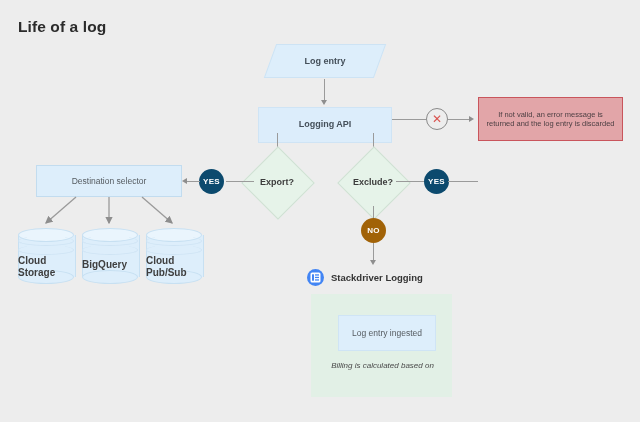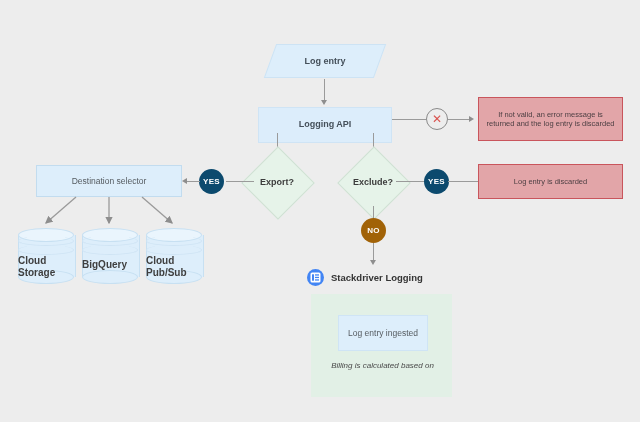--- a/index.html
+++ b/index.html
@@ -223,20 +223,21 @@
     display: flex;
     align-items: center;
     justify-content: center;
   }
 </style>
 </head>
 <body>
 
 <div id="canvas">
 
+  <div class="abs" id="title">Life of a log</div>
 
   <div class="abs parallelogram" style="left:270px; top:44px; width:110px; height:34px; display:flex; align-items:center;">
     <div class="parallelogram-label">Log entry</div>
   </div>
 
   <div class="abs line-v" style="left:324px; top:79px; height:22px;"></div>
   <div class="abs arrow-down" style="left:321px; top:100px;"></div>
 
   <div class="abs box-blue-strong node-text" style="left:258px; top:107px; width:134px; height:36px;">
     <span>Logging API</span>
@@ -277,23 +278,20 @@
   </div>
   <div class="abs line-h" style="left:187px; top:181px; width:13px;"></div>
   <div class="abs arrow-left" style="left:182px; top:178px;"></div>
 
   <div class="abs line-h" style="left:396px; top:181px; width:29px;"></div>
   <div class="abs badge badge-yes" style="left:424px; top:169px; width:25px; height:25px;">
     <span>YES</span>
   </div>
   <div class="abs line-h" style="left:448px; top:181px; width:30px;"></div>
 
-  <div class="abs box-red node-text" style="left:478px; top:164px; width:145px; height:35px;">
-    <span>Log entry is discarded</span>
-  </div>
 
   <div class="abs line-v" style="left:373px; top:206px; height:14px;"></div>
   <div class="abs badge badge-no" style="left:361px; top:218px; width:25px; height:25px;">
     <span>NO</span>
   </div>
   <div class="abs line-v" style="left:373px; top:243px; height:18px;"></div>
   <div class="abs arrow-down" style="left:370px; top:260px;"></div>
 
   <div class="abs box-blue node-text" style="left:36px; top:165px; width:146px; height:32px;">
     <span>Destination selector</span>
@@ -350,21 +348,21 @@
       <rect x="0.5" y="0.5" width="10" height="10" rx="1.6" fill="#ffffff"></rect>
       <rect x="2" y="2.3" width="2" height="6.4" fill="#4285f4"></rect>
       <rect x="5" y="2.3" width="4" height="1.3" fill="#4285f4"></rect>
       <rect x="5" y="4.8" width="4" height="1.3" fill="#4285f4"></rect>
       <rect x="5" y="7.3" width="4" height="1.3" fill="#4285f4"></rect>
     </svg>
   </div>
   <div class="abs sd-title" style="left:331px; top:272px;">Stackdriver Logging</div>
 
   <div class="abs green-panel" style="left:311px; top:294px; width:141px; height:103px;">
-    <div class="abs ingest-box" style="left:26px; top:20px; width:90px; height:36px;">
+    <div class="abs ingest-box" style="left:26px; top:20px; width:98px; height:36px;">
       <span>Log entry ingested</span>
     </div>
     <div class="abs billing-note" style="left:8px; top:66px; width:125px;">
       <div>Billing is calculated based on</div>
     </div>
   </div>
 
 </div>
 
 </body></html>

